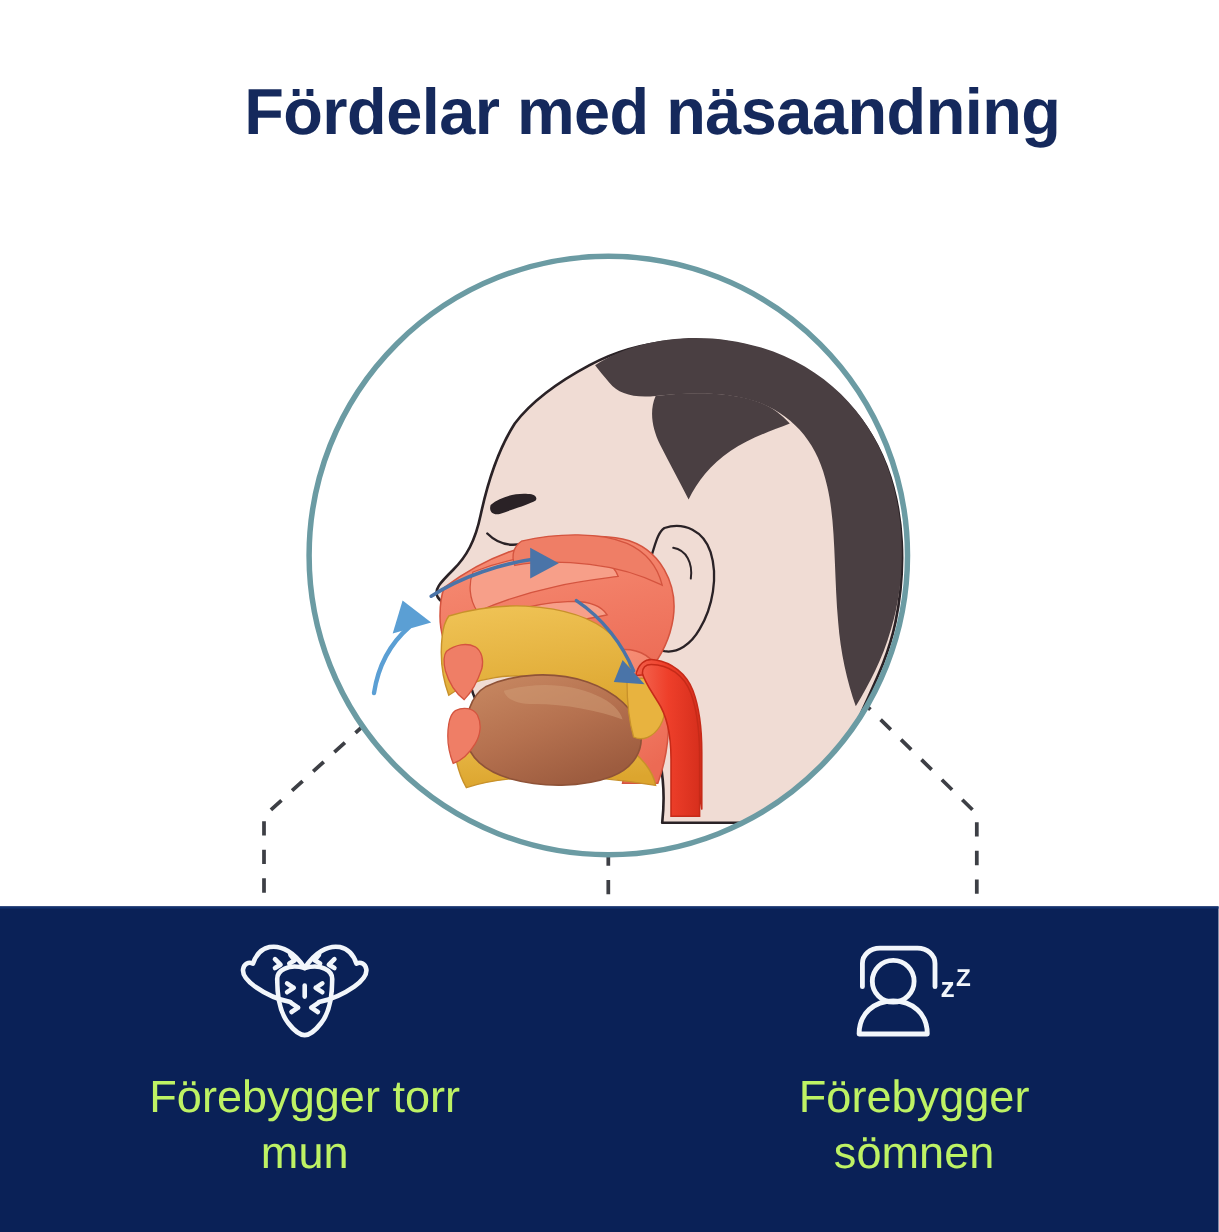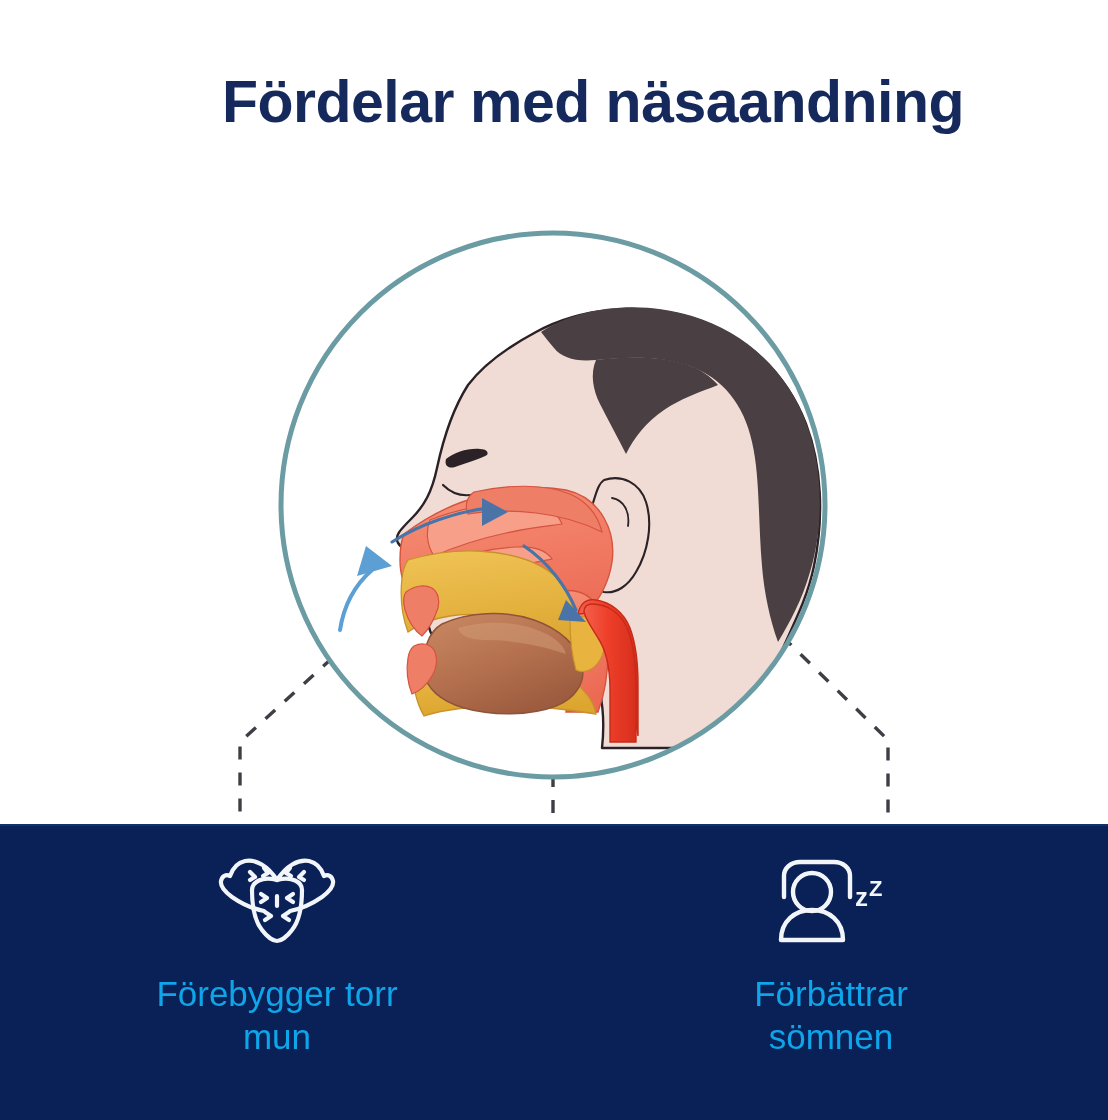--- a/index.html
+++ b/index.html
@@ -82,22 +82,22 @@
     height: 104px;
     display: flex;
     align-items: center;
     justify-content: center;
   }
   .col-icon svg { display: block; }
   .col-label {
     margin-top: 22px;
     width: 100%;
     text-align: center;
-    color: #0ea5e9;
-    font-size: 35px;
+    color: #bef264;
+    font-size: 41px;
     font-weight: 400;
     line-height: 1.24;
     padding: 0 14px;
     box-sizing: border-box;
   }
   #col-1 .col-label { max-width: 360px; }
   #col-2 .col-label { max-width: 300px; }
   #col-3 .col-label { max-width: 340px; }
 </style>
 </head>
@@ -396,21 +396,21 @@
                        C 57 60 71 71 71 90 Z"></path>
             </g>
 
             <g fill="#f2f6fb" font-family="'Liberation Sans', sans-serif" font-weight="700">
               <text x="83" y="56" font-size="26">z</text>
               <text x="97" y="46" font-size="22">Z</text>
             </g>
           </svg>
         </div>
         <div class="col-label">
-          <span>Förbättrar</span><br>
+          <span>Förebygger</span><br>
           <span>sömnen</span>
         </div>
       </div>
 
 
     </div>
   </div>
 
 </div>
 

